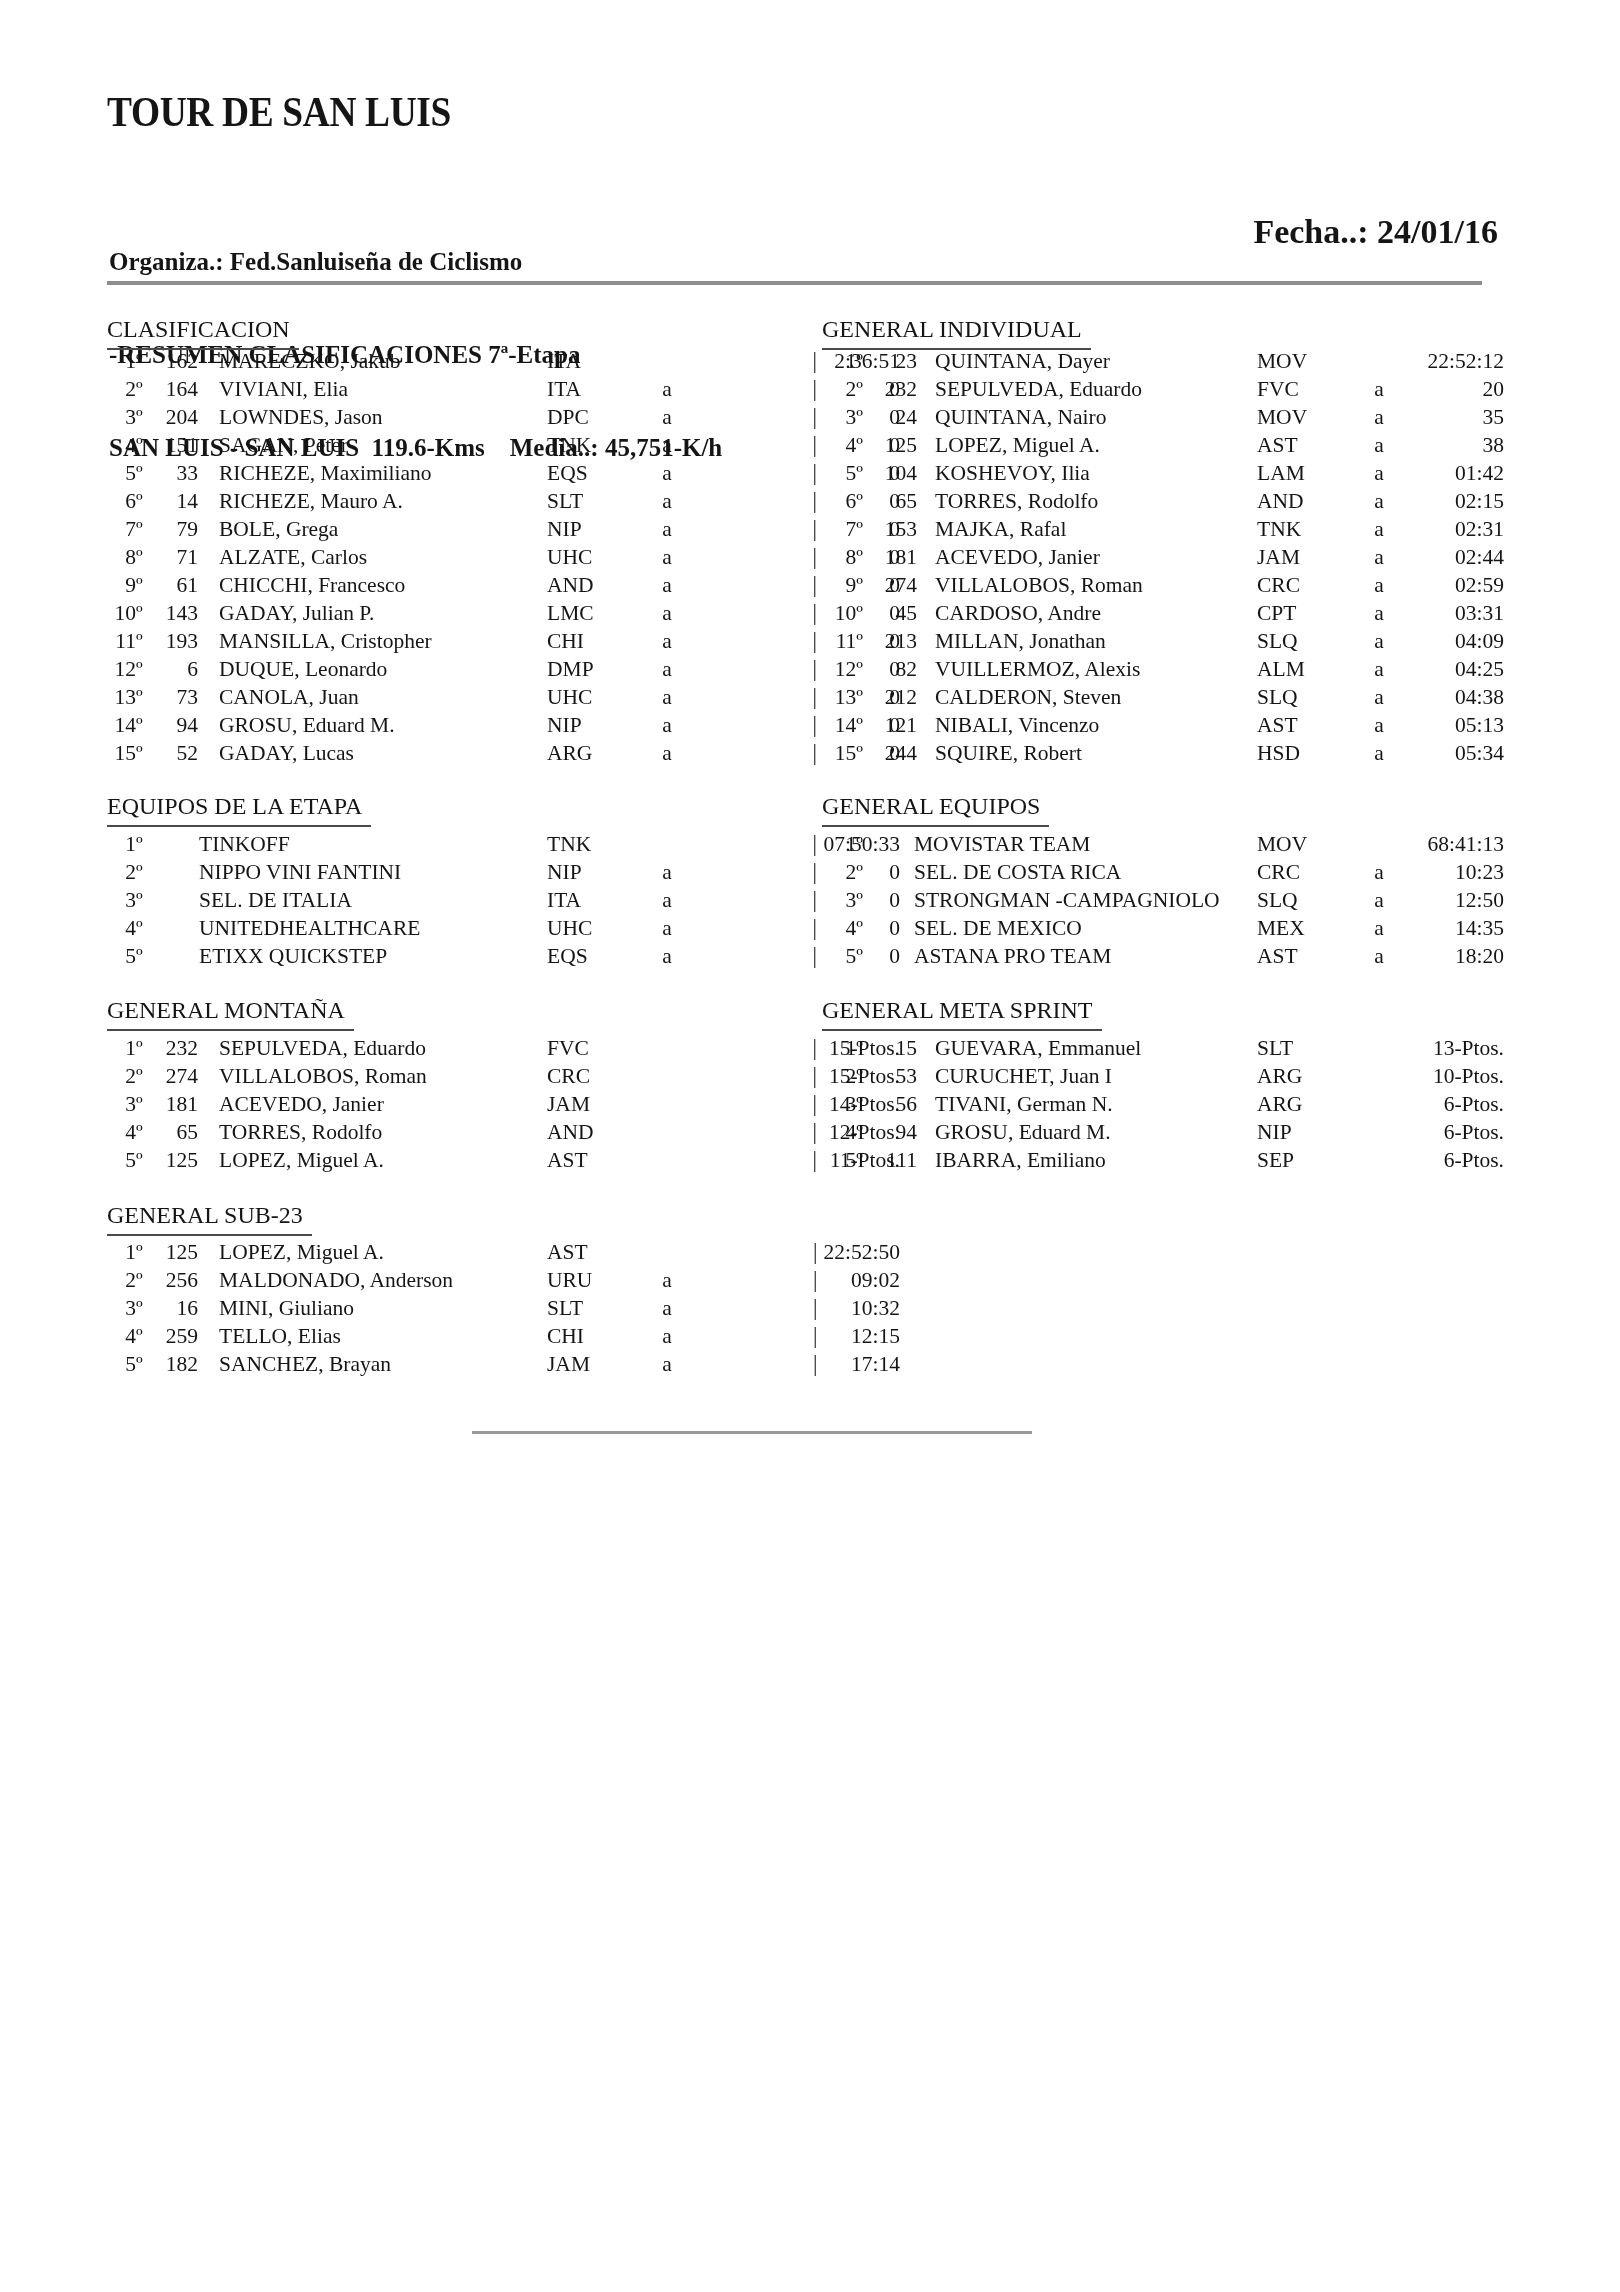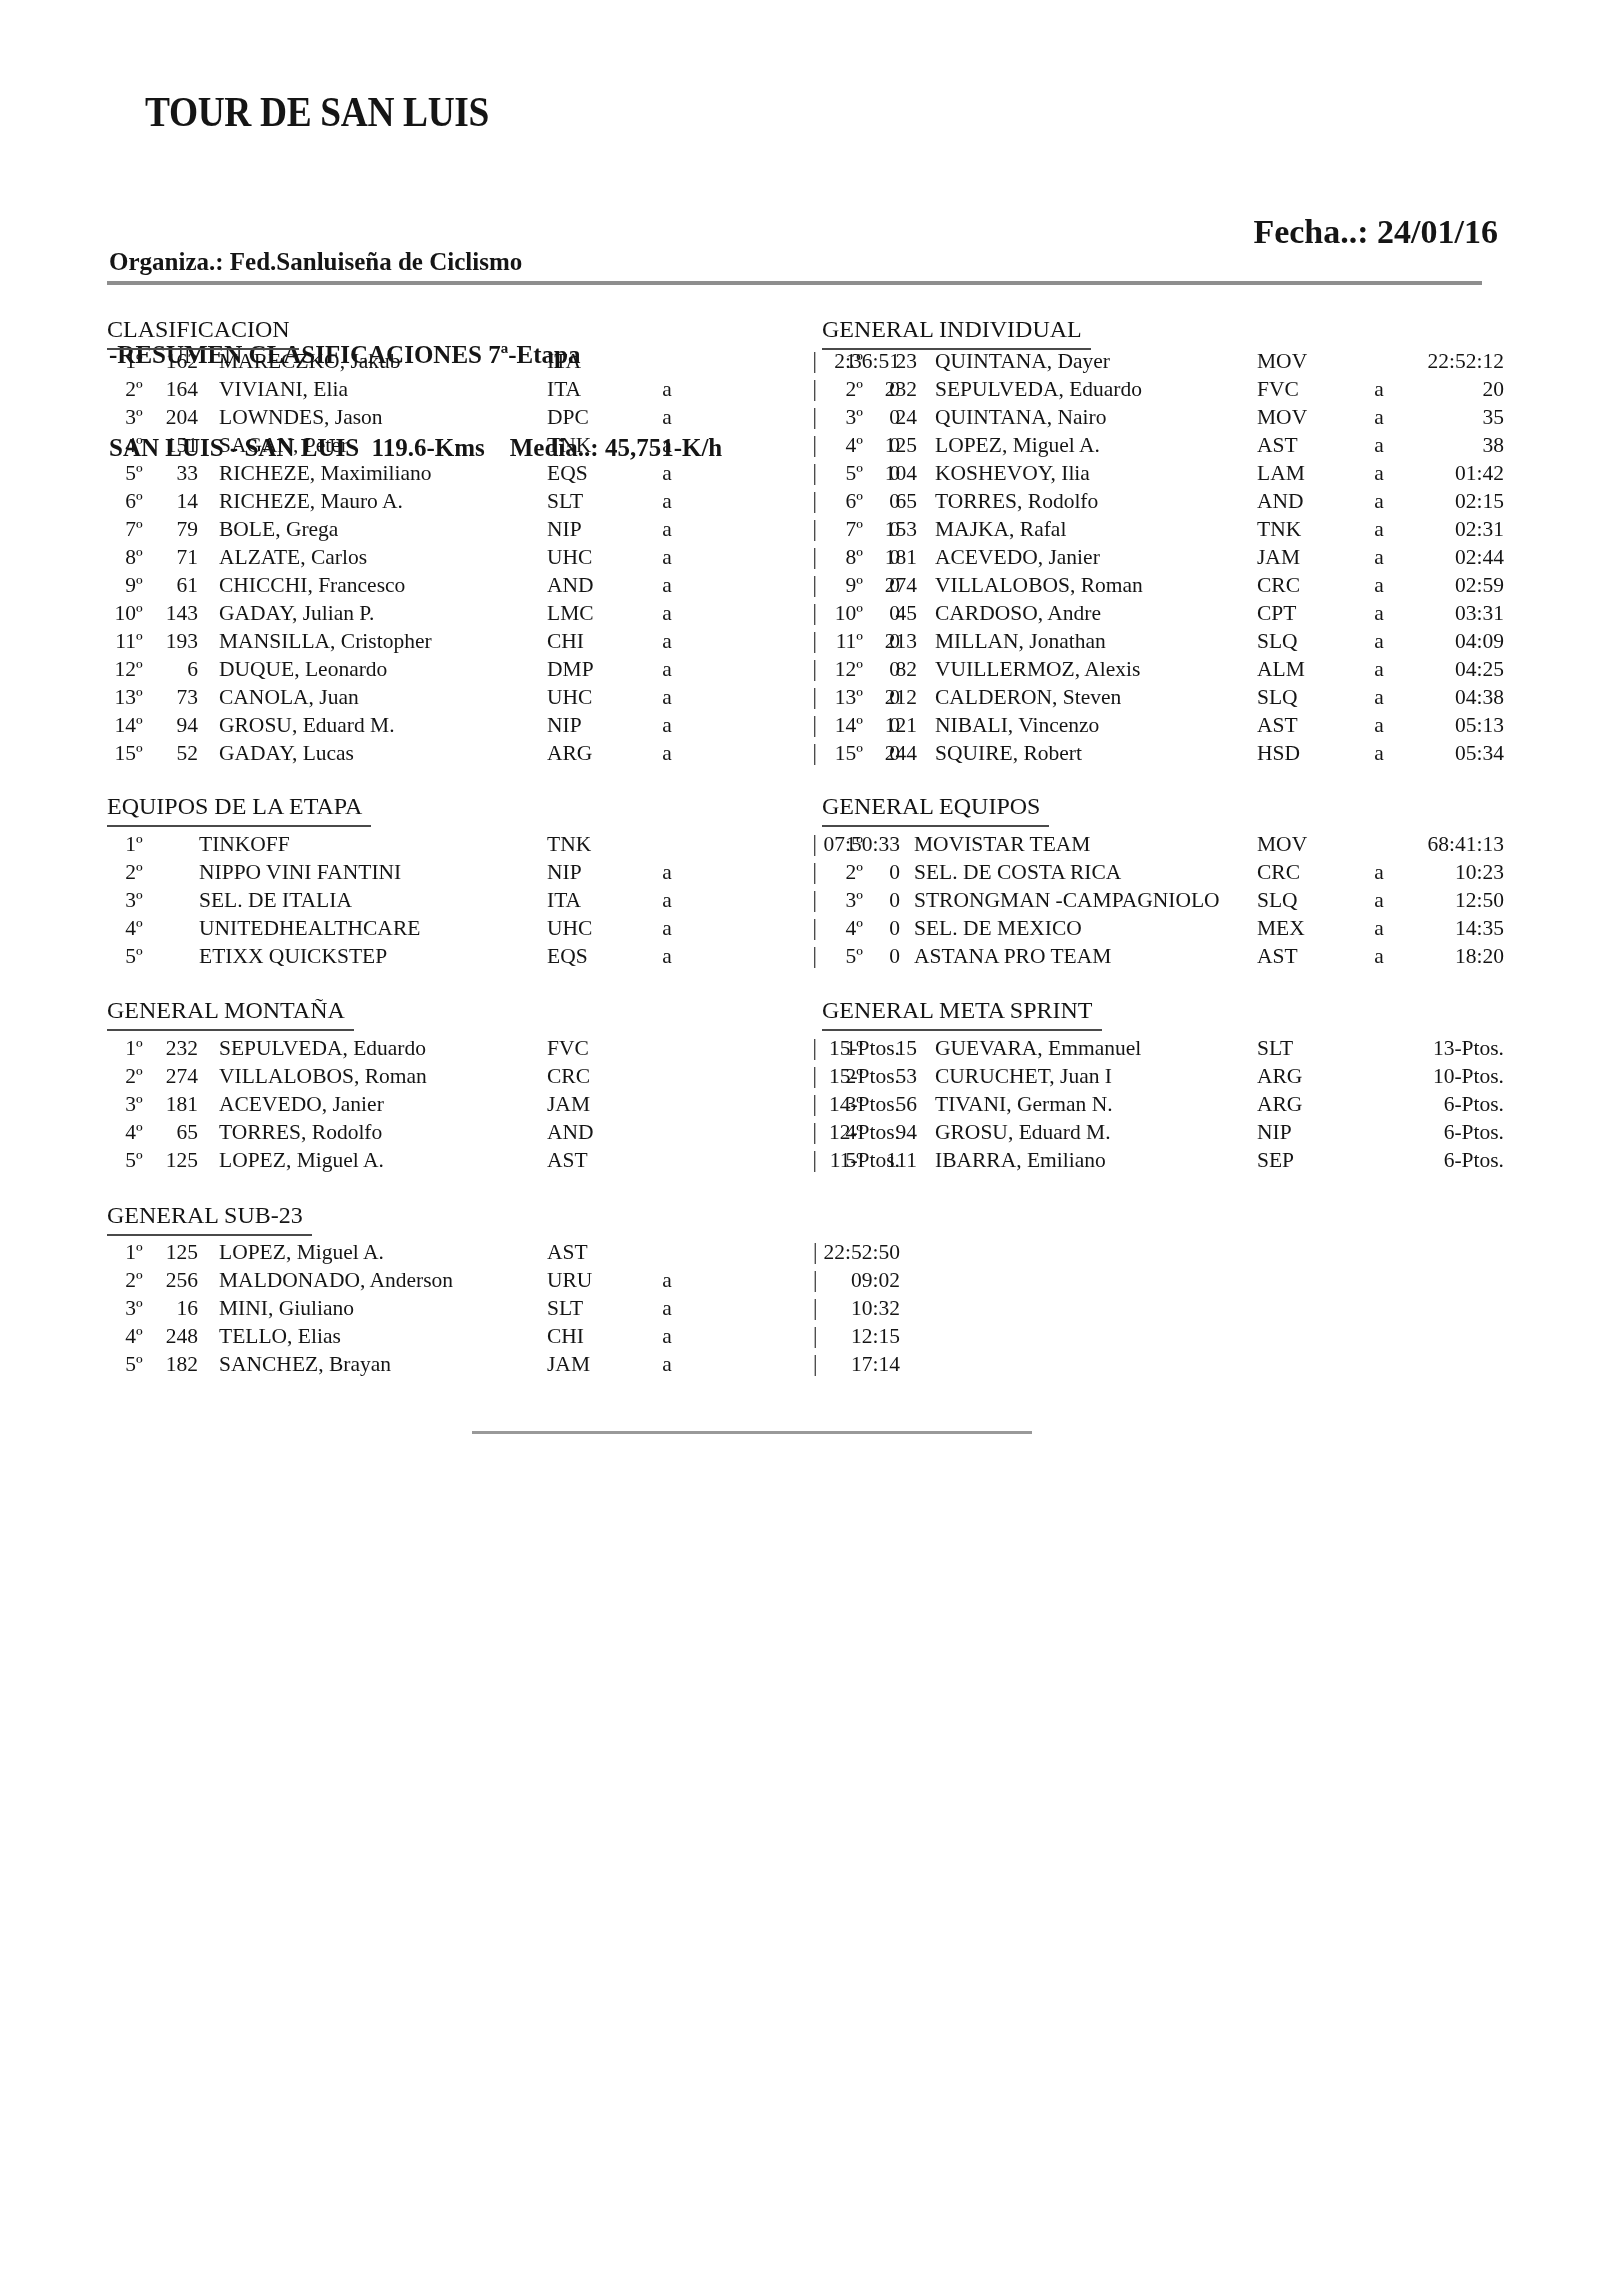--- a/index.html
+++ b/index.html
@@ -10,21 +10,20 @@
     background:#ffffff;
     font-family:"Liberation Serif","DejaVu Serif",serif;
     color:#151515;
     overflow:hidden;
   }
   
   .doc-title{
     position:absolute;left:107px;top:90px;
     font-size:43px;font-weight:bold;line-height:43px;
     white-space:nowrap;
-    margin-left:38px;
   }
   .doc-title .squeeze{display:inline-block;transform:scaleX(.87);transform-origin:0 50%;letter-spacing:-0.4px;}
   .org-block{
     position:absolute;left:109px;top:184px;
     font-size:25px;font-weight:bold;line-height:31px;
     white-space:pre;
   }
   .date-label{
     position:absolute;top:216px;right:122px;
     font-size:34px;font-weight:bold;line-height:31px;
@@ -527,21 +526,21 @@
       <div class="row">
         <span class="c-rank">3º</span>
         <span class="c-num">16</span>
         <span class="c-name">MINI, Giuliano</span>
         <span class="c-team">SLT</span>
         <span class="c-a">a</span>
         <span class="c-val">10:32</span>
       </div>
       <div class="row">
         <span class="c-rank">4º</span>
-        <span class="c-num">248</span>
+        <span class="c-num">259</span>
         <span class="c-name">TELLO, Elias</span>
         <span class="c-team">CHI</span>
         <span class="c-a">a</span>
         <span class="c-val">12:15</span>
       </div>
       <div class="row">
         <span class="c-rank">5º</span>
         <span class="c-num">182</span>
         <span class="c-name">SANCHEZ, Brayan</span>
         <span class="c-team">JAM</span>

